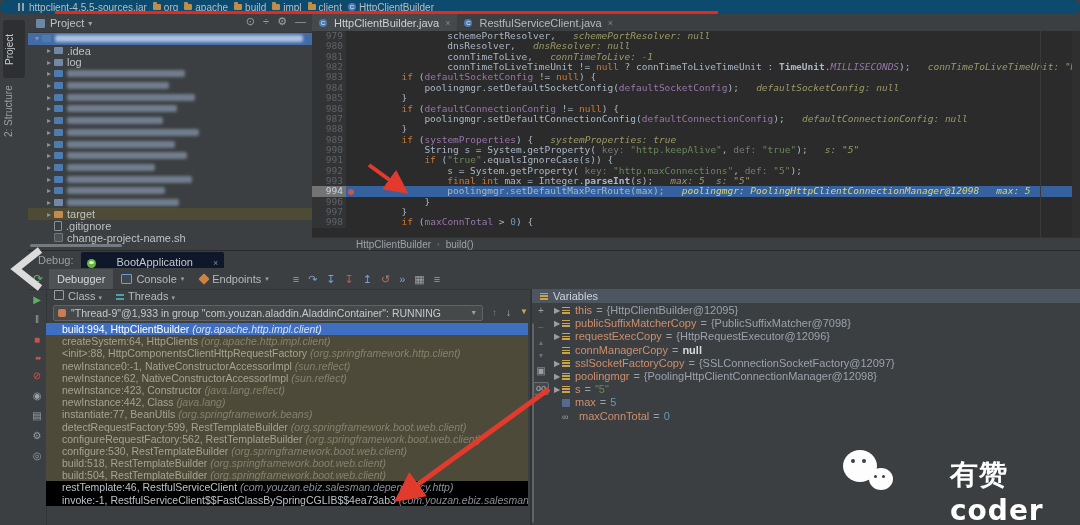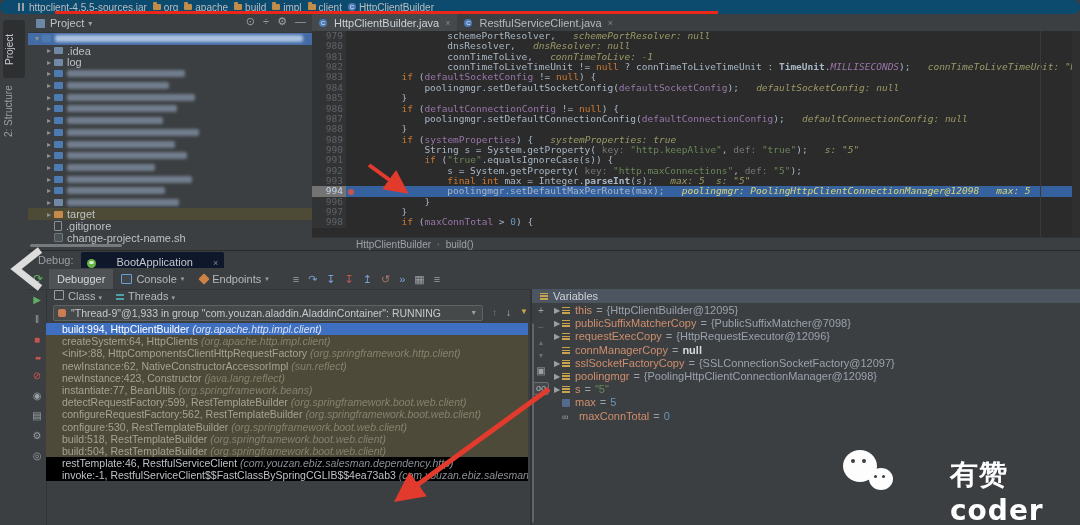--- a/index.html
+++ b/index.html
@@ -395,22 +395,24 @@
       <span id="threadsideicons" style="display:flex;">
           <span class="sideic" style="color: rgb(124, 130, 135); margin-left: 9px;">↑</span>
           <span class="sideic" style="color: rgb(185, 191, 198); margin-left: 9px;">↓</span>
           <span class="sideic" style="color: rgb(201, 169, 78); margin-left: 9px; font-size: 8px;">▼</span>
         </span>
     </div>
     <div id="frames">
         <div class="frow sel"><span>build:994, HttpClientBuilder </span><span class="pkg">(org.apache.http.impl.client)</span></div>
         <div class="frow lib"><span>createSystem:64, HttpClients </span><span class="pkg">(org.apache.http.impl.client)</span></div>
         <div class="frow lib"><span>&lt;init&gt;:88, HttpComponentsClientHttpRequestFactory </span><span class="pkg">(org.springframework.http.client)</span></div>
+        <div class="frow lib"><span>newInstance0:-1, NativeConstructorAccessorImpl </span><span class="pkg">(sun.reflect)</span></div>
         <div class="frow lib"><span>newInstance:62, NativeConstructorAccessorImpl </span><span class="pkg">(sun.reflect)</span></div>
         <div class="frow lib"><span>newInstance:423, Constructor </span><span class="pkg">(java.lang.reflect)</span></div>
+        <div class="frow lib"><span>newInstance:442, Class </span><span class="pkg">(java.lang)</span></div>
         <div class="frow lib"><span>instantiate:77, BeanUtils </span><span class="pkg">(org.springframework.beans)</span></div>
         <div class="frow lib"><span>detectRequestFactory:599, RestTemplateBuilder </span><span class="pkg">(org.springframework.boot.web.client)</span></div>
         <div class="frow lib"><span>configureRequestFactory:562, RestTemplateBuilder </span><span class="pkg">(org.springframework.boot.web.client)</span></div>
         <div class="frow lib"><span>configure:530, RestTemplateBuilder </span><span class="pkg">(org.springframework.boot.web.client)</span></div>
         <div class="frow lib"><span>build:518, RestTemplateBuilder </span><span class="pkg">(org.springframework.boot.web.client)</span></div>
         <div class="frow lib"><span>build:504, RestTemplateBuilder </span><span class="pkg">(org.springframework.boot.web.client)</span></div>
         <div class="frow user"><span>restTemplate:46, RestfulServiceClient </span><span class="pkg">(com.youzan.ebiz.salesman.dependency.http)</span></div>
         <div class="frow user"><span>invoke:-1, RestfulServiceClient$$FastClassBySpringCGLIB$$4ea73ab3 </span><span class="pkg">(com.youzan.ebiz.salesman.dependency.http)</span></div>
       </div>
     <div id="framescroll"></div>

